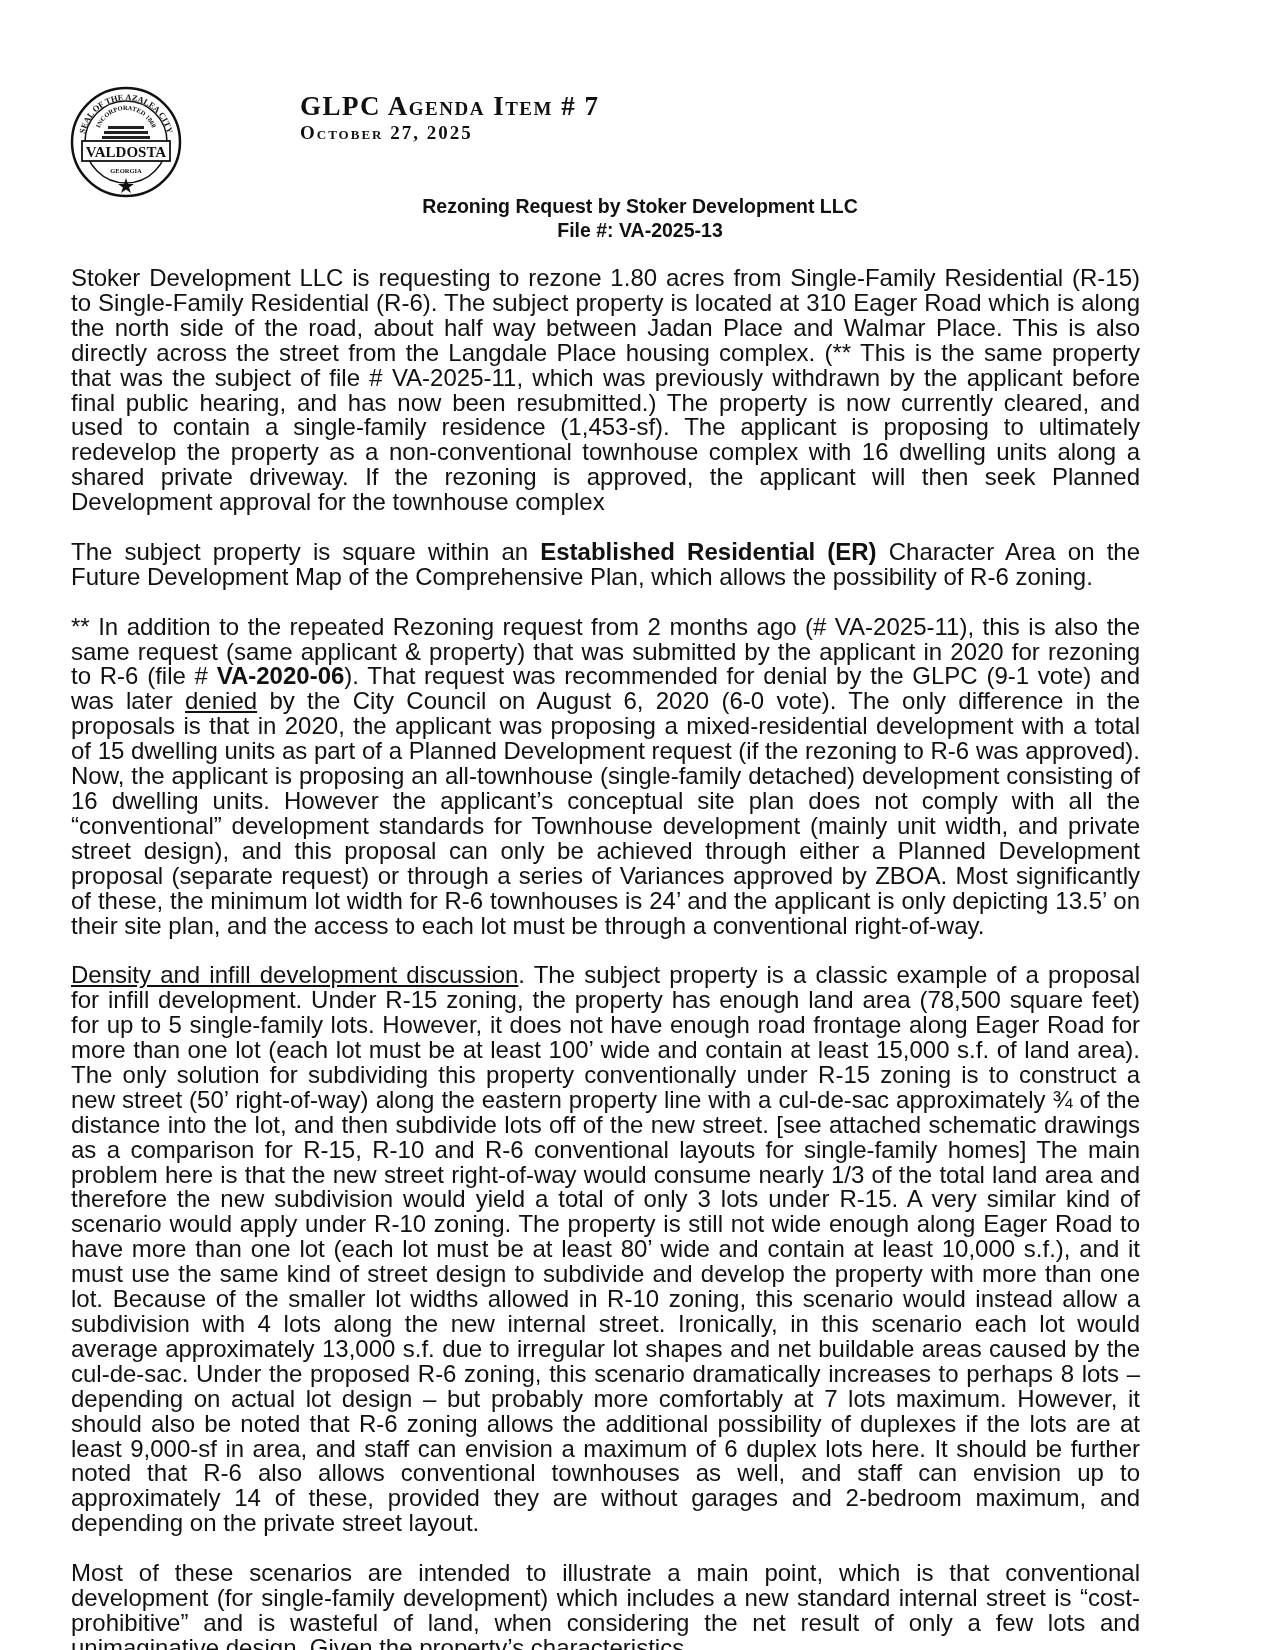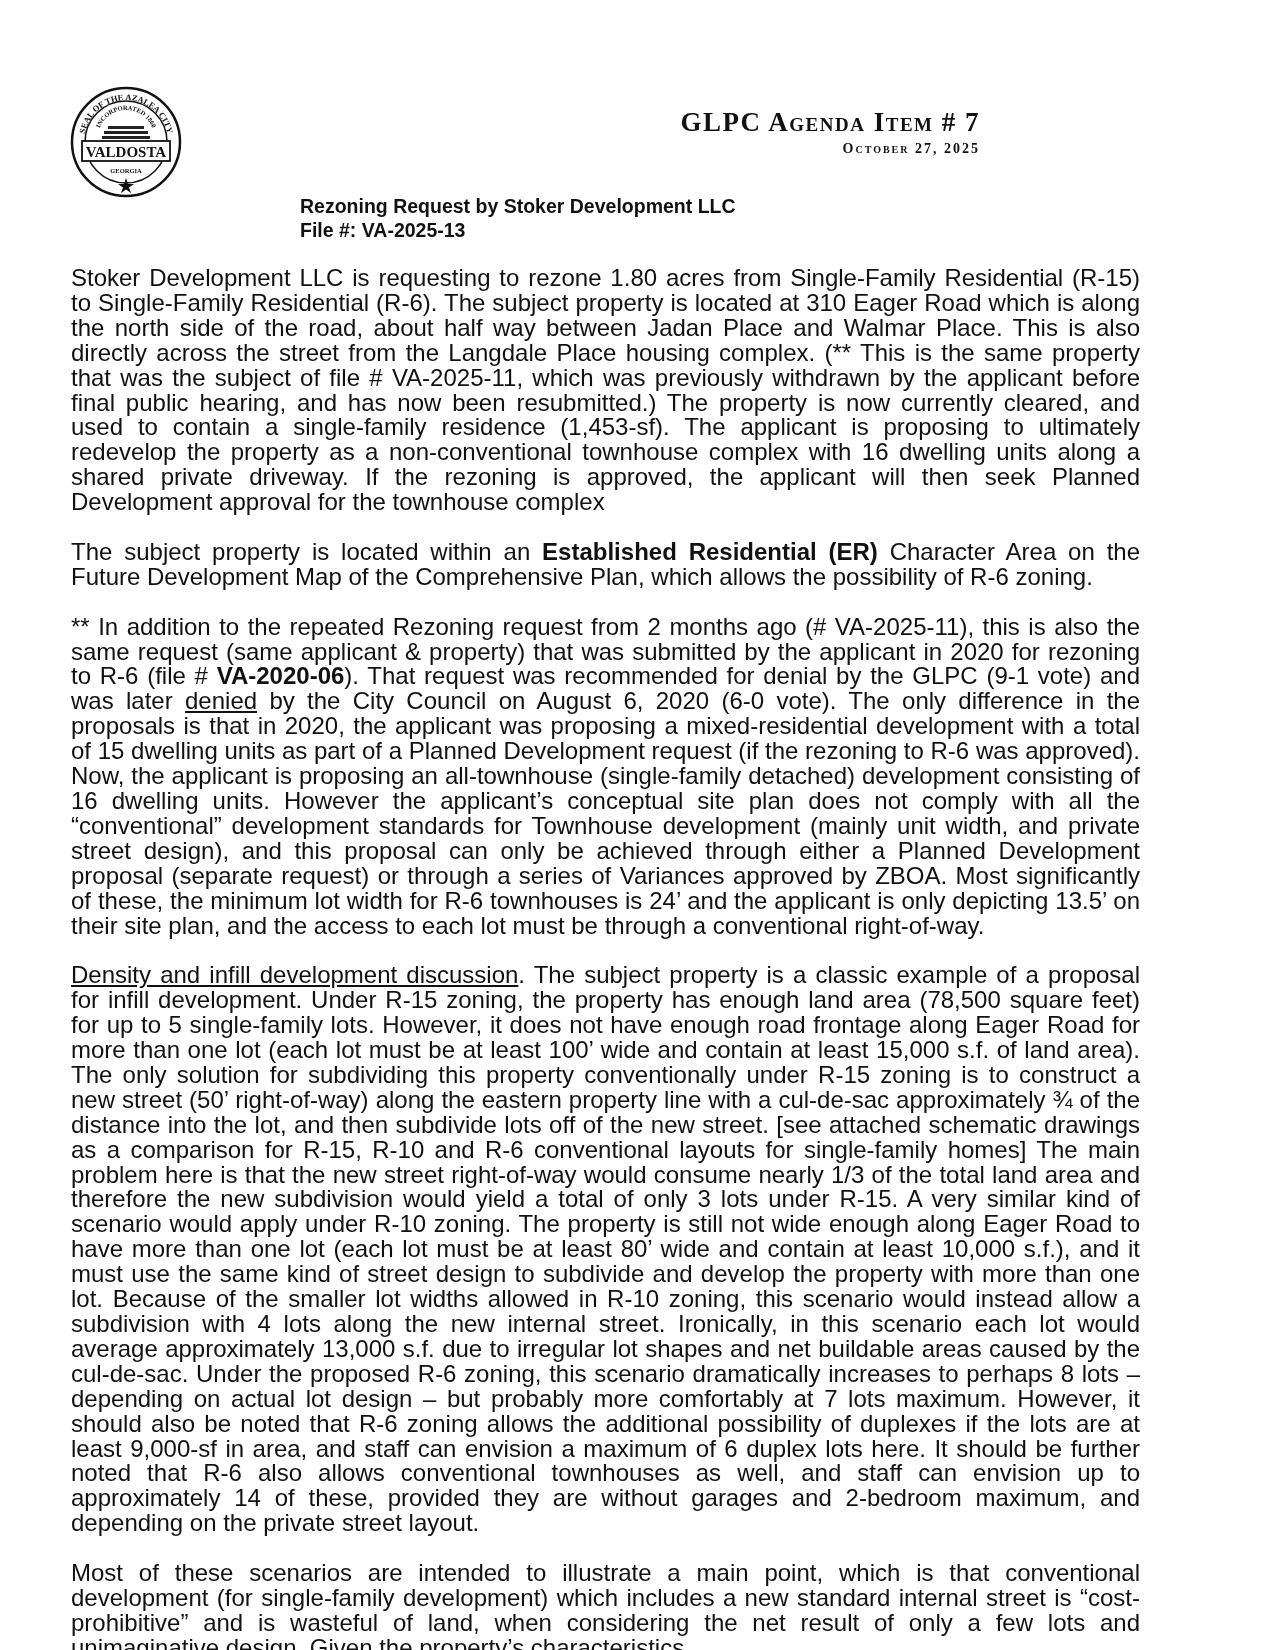--- a/index.html
+++ b/index.html
@@ -5,31 +5,31 @@
     html, body { margin: 0; padding: 0; background: #ffffff; }
     body {
       width: 1275px; height: 1650px; position: relative; overflow: hidden;
       color: #111111;
       font-family: "Liberation Sans", sans-serif;
     }
     .seal {
       position: absolute; left: 70px; top: 86px; width: 112px; height: 112px;
     }
     .header {
-      position: absolute; left: 300px; width: 680px; top: 106px; text-align: right;
+      position: absolute; left: 300px; width: 680px; top: 90px; text-align: left;
       font-family: "Liberation Serif", "DejaVu Serif", serif; font-weight: bold;
     }
     .header .title {
       font-size: 27px; letter-spacing: 1.5px; font-variant: small-caps; line-height: 32px;
     }
     .header .date {
-      font-size: 14px; letter-spacing: 2px; font-variant: small-caps; line-height: 22px;
+      font-size: 19px; letter-spacing: 2px; font-variant: small-caps; line-height: 22px;
     }
     .subhead {
-      position: absolute; left: 300px; width: 680px; top: 194px; 
+      position: absolute; left: 300px; width: 680px; top: 194px; text-align: center;
       font-weight: bold; font-size: 19.5px; line-height: 24px;
     }
     .content {
       position: absolute; left: 71px; width: 1069px; top: 266px;
       font-size: 24px; line-height: 24.9px; text-align: justify;
     }
     .content p { margin: 0 0 24.9px 0; }
     .u { text-decoration: underline; }
     b { font-weight: bold; }
   </style>
@@ -66,20 +66,20 @@
 </div>
 
 <div class="subhead">
   <div>Rezoning Request by Stoker Development LLC</div>
   <div>File #:  VA-2025-13</div>
 </div>
 
 <div class="content">
   <p>Stoker Development LLC is requesting to rezone 1.80 acres from Single-Family Residential (R-15) to Single-Family Residential (R-6).  The subject property is located at 310 Eager Road which is along the north side of the road, about half way between Jadan Place and Walmar Place.  This is also directly across the street from the Langdale Place housing complex.  (**  This is the same property that was the subject of file # VA-2025-11, which was previously withdrawn by the applicant before final public hearing, and has now been resubmitted.)   The property is now currently cleared, and used to contain a single-family residence (1,453-sf).  The applicant is proposing to ultimately redevelop the property as a non-conventional townhouse complex with 16 dwelling units along a shared private driveway.  If the rezoning is approved, the applicant will then seek Planned Development approval for the townhouse complex</p>
 
-  <p><span>The subject property is located within an </span><b>Established Residential (ER)</b><span> Character Area on the Future Development Map of the Comprehensive Plan, which allows the possibility of R-6 zoning.</span></p>
+  <p><span>The subject property is square within an </span><b>Established Residential (ER)</b><span> Character Area on the Future Development Map of the Comprehensive Plan, which allows the possibility of R-6 zoning.</span></p>
 
   <p><span>**   In addition to the repeated Rezoning request from 2 months ago (# VA-2025-11), this is also the same request (same applicant &amp; property) that was submitted by the applicant in 2020 for rezoning to R-6 (file # </span><b>VA-2020-06</b><span>).  That request was recommended for denial by the GLPC (9-1 vote) and was later </span><span class="u">denied</span><span> by the City Council on August 6, 2020 (6-0 vote).  The only difference in the proposals is that in 2020, the applicant was proposing a mixed-residential development with a total of 15 dwelling units as part of a Planned Development request (if the rezoning to R-6 was approved).   Now, the applicant is proposing an all-townhouse (single-family detached) development consisting of 16 dwelling units.  However the applicant’s conceptual site plan does not comply with all the “conventional” development standards for Townhouse development (mainly unit width, and private street design), and this proposal can only be achieved through either a Planned Development proposal (separate request) or through a series of Variances approved by ZBOA.  Most significantly of these, the minimum lot width for R-6 townhouses is 24’ and the applicant is only depicting 13.5’ on their site plan, and the access to each lot must be through a conventional right-of-way.</span></p>
 
   <p><span class="u">Density and infill development discussion</span><span>.  The subject property is a classic example of a proposal for infill development. Under R-15 zoning, the property has enough land area (78,500 square feet) for up to 5 single-family lots.  However, it does not have enough road frontage along Eager Road for more than one lot (each lot must be at least 100’ wide and contain at least 15,000 s.f. of land area).  The only solution for subdividing this property conventionally under R-15 zoning is to construct a new street (50’ right-of-way) along the eastern property line with a cul-de-sac approximately ¾ of the distance into the lot, and then subdivide lots off of the new street. [see attached schematic drawings as a comparison for R-15, R-10 and R-6 conventional layouts for single-family homes]  The main problem here is that the new street right-of-way would consume nearly 1/3 of the total land area and therefore the new subdivision would yield a total of only 3 lots under R-15.  A very similar kind of scenario would apply under R-10 zoning.  The property is still not wide enough along Eager Road to have more than one lot (each lot must be at least 80’ wide and contain at least 10,000 s.f.), and it must use the same kind of street design to subdivide and develop the property with more than one lot.  Because of the smaller lot widths allowed in R-10 zoning, this scenario would instead allow a subdivision with 4 lots along the new internal street.  Ironically, in this scenario each lot would average approximately 13,000 s.f. due to irregular lot shapes and net buildable areas caused by the cul-de-sac.  Under the proposed R-6 zoning, this scenario dramatically increases to perhaps 8 lots – depending on actual lot design – but probably more comfortably at 7 lots maximum.  However, it should also be noted that R-6 zoning allows the additional possibility of duplexes if the lots are at least 9,000-sf in area, and staff can envision a maximum of 6 duplex lots here.  It should be further noted that R-6 also allows conventional townhouses as well, and staff can envision up to approximately 14 of these, provided they are without garages and 2-bedroom maximum, and depending on the private street layout.</span></p>
 
   <p>Most of these scenarios are intended to illustrate a main point, which is that conventional development (for single-family development) which includes a new standard internal street is “cost-prohibitive” and is wasteful of land, when considering the net result of only a few lots and unimaginative design.  Given the property’s characteristics,</p>
 </div>
 
 </body></html>

